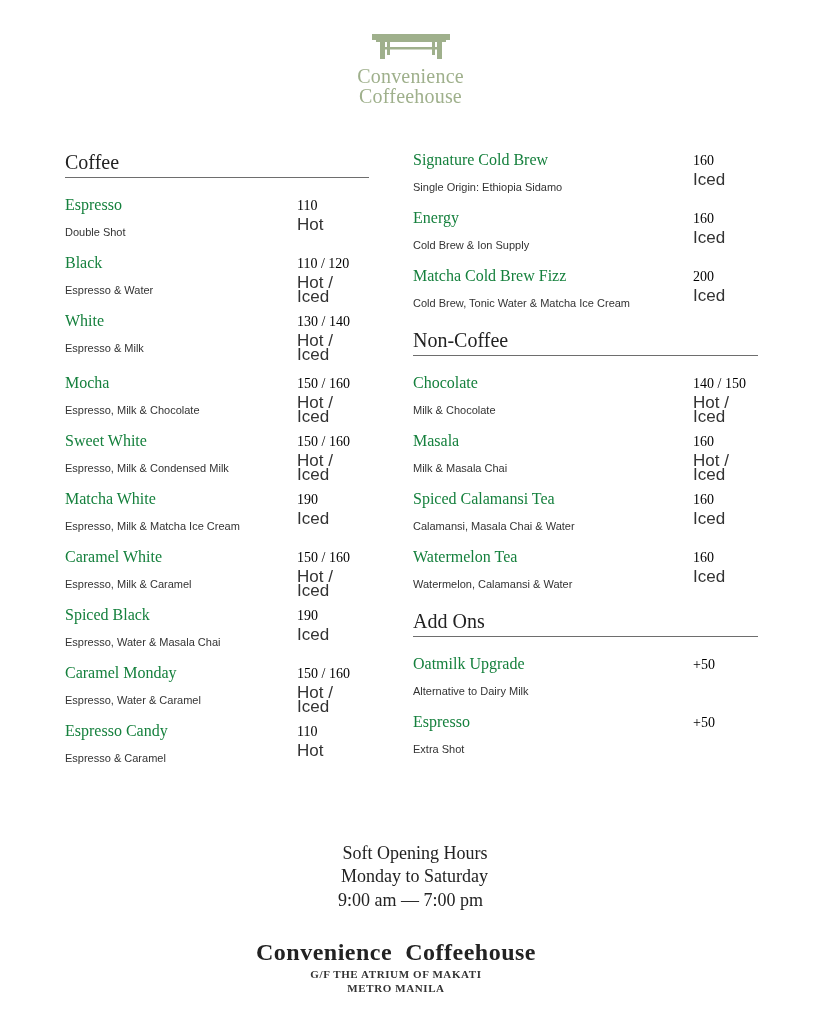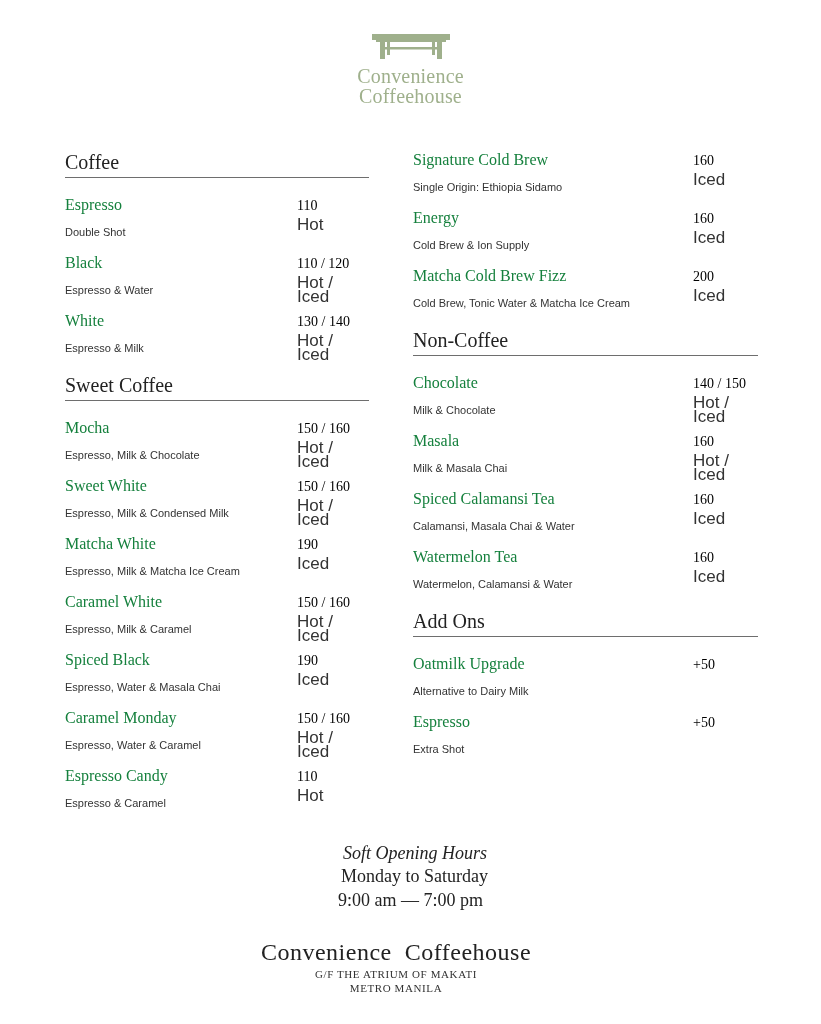--- a/index.html
+++ b/index.html
@@ -20,25 +20,25 @@
     .item-name { position: absolute; left: 0; top: 0; font-family: "Liberation Serif", serif; font-size: 16px; line-height: 20px; color: #15803d; }
     .item-desc { position: absolute; left: 0; top: 30px; font-family: "Liberation Sans", sans-serif; font-size: 11px; line-height: 14px; color: #333; }
     .item-price { position: absolute; top: 1px; font-family: "Liberation Serif", serif; font-size: 14px; line-height: 20px; color: #000000; }
     .item-temp { position: absolute; top: 23px; font-family: "Liberation Sans", sans-serif; font-size: 17px; line-height: 14px; color: #333; }
     .left .item-price, .left .item-temp { left: 232px; }
     .right .item-price, .right .item-temp { left: 280px; }
     .section { margin-bottom: 0; }
     .section + .section { margin-top: 4px; }
 
     .hours { position: absolute; left: 0; width: 821px; top: 842px; text-align: center; font-family: "Liberation Serif", serif; color: #222; }
-    .hours .h-title { font-style: italic; font-size: 18px; line-height: 22px; padding-left: 9px; }
+    .hours .h-title { font-size: 18px; line-height: 22px; padding-left: 9px; }
     .hours .h-days { font-size: 18px; line-height: 24px; padding-left: 8px; }
     .hours .h-time { font-size: 18px; line-height: 24px; }
 
-    .footer { position: absolute; left: 0; width: 792px; top: 937px; text-align: center; font-family: "Liberation Serif", serif; color: #222; }
+    .footer { position: absolute; left: 0; width: 792px; top: 937px; text-align: center; font-family: "Liberation Serif", serif; color: #222; font-weight: bold; }
     .footer .f-name { font-size: 24px; line-height: 30px; letter-spacing: 0.5px; }
     .footer .f-addr { font-size: 11px; line-height: 14px; letter-spacing: 0.6px; color: #333; }
   </style>
 </head>
 <body>
 
 <div class="logo">
   <svg class="logo-icon" viewBox="0 0 78 26">
     <rect x="0" y="1" width="78" height="6" fill="#9fb08c"></rect>
     <rect x="4" y="7" width="70" height="2" fill="#9fb08c"></rect>
@@ -68,21 +68,20 @@
         <div class="item-temp">Hot / Iced</div>
       </div>
       <div class="item">
         <div class="item-name">White</div>
         <div class="item-desc">Espresso &amp; Milk</div>
         <div class="item-price">130 / 140</div>
         <div class="item-temp">Hot / Iced</div>
       </div>
     </div>
     <div class="section">
-      <div class="section-title">Sweet Coffee</div>
       <div class="item">
         <div class="item-name">Mocha</div>
         <div class="item-desc">Espresso, Milk &amp; Chocolate</div>
         <div class="item-price">150 / 160</div>
         <div class="item-temp">Hot / Iced</div>
       </div>
       <div class="item">
         <div class="item-name">Sweet White</div>
         <div class="item-desc">Espresso, Milk &amp; Condensed Milk</div>
         <div class="item-price">150 / 160</div>

